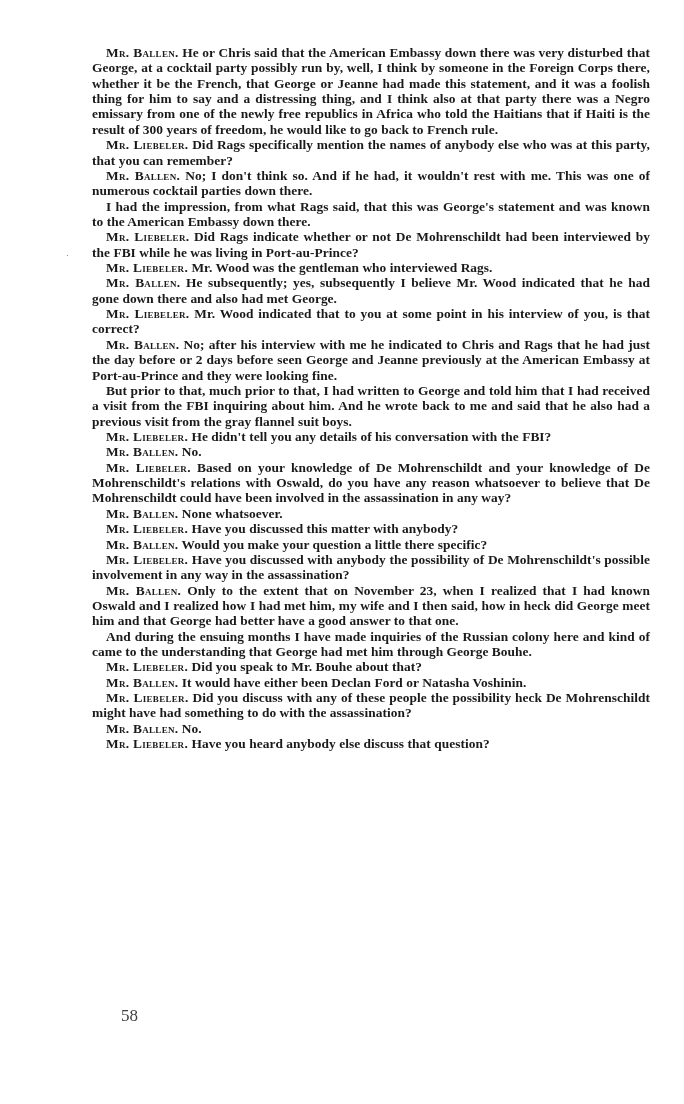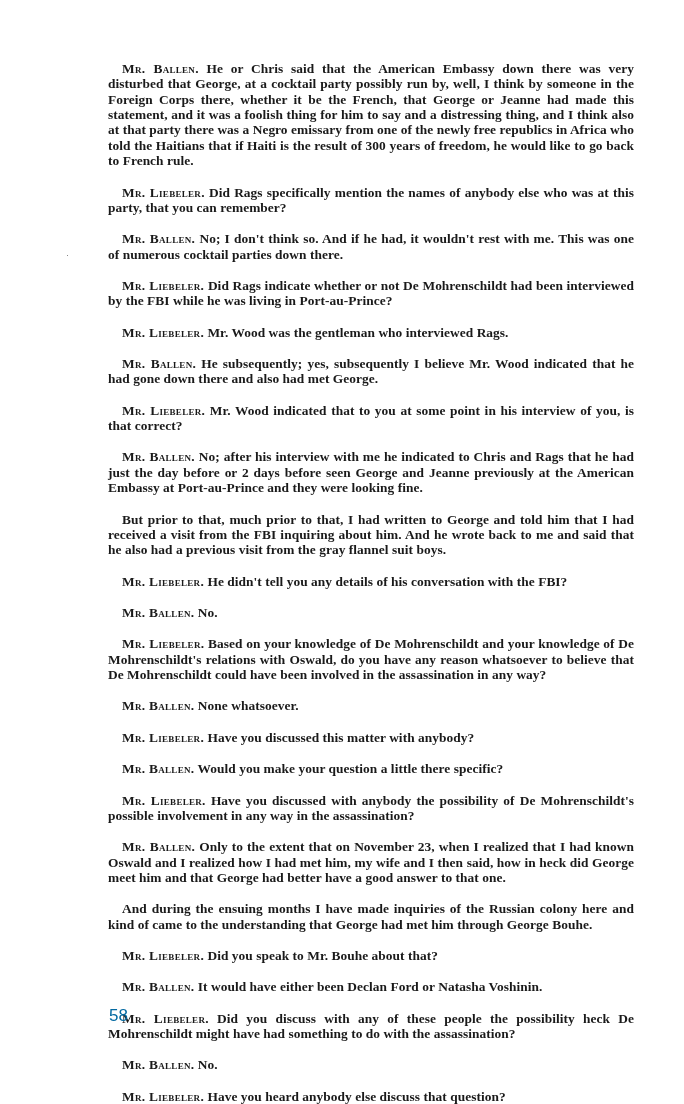--- a/index.html
+++ b/index.html
@@ -10,52 +10,53 @@
     top: 45px;
     width: 558px;
     font-family: "Liberation Serif", "DejaVu Serif", serif;
     font-size: 13.4px;
     line-height: 15.36px;
     color: #1a1a1a;
     font-weight: bold;
     letter-spacing: 0.05px;
   }
   .para {
-    margin: 16px;
+    margin: 0;
     text-indent: 14px;
     text-align: justify;
   }
   .speaker {
     font-variant: small-caps;
     letter-spacing: 0.3px;
   }
   .page-number {
     position: absolute;
-    left: 109px;
+    left: 121px;
     top: 1006px;
-    font-family: Liberation Sans, sans-serif;
+    font-family: Liberation Serif, serif;
     font-size: 17px;
-    color: #0369a1;
+    color: #404040;
   }
   .margin-dot {
     position: absolute;
     left: 67px;
     top: 255px;
     width: 1px;
     height: 1px;
     background: #888;
   }
 </style>
 </head>
 <body>
 
 <div class="page">
   <p class="para"><span class="speaker">Mr. Ballen.</span><span> He or Chris said that the American Embassy down there was very disturbed that George, at a cocktail party possibly run by, well, I think by someone in the Foreign Corps there, whether it be the French, that George or Jeanne had made this statement, and it was a foolish thing for him to say and a distressing thing, and I think also at that party there was a Negro emissary from one of the newly free republics in Africa who told the Haitians that if Haiti is the result of 300 years of freedom, he would like to go back to French rule.</span></p>
   <p class="para"><span class="speaker">Mr. Liebeler.</span><span> Did Rags specifically mention the names of anybody else who was at this party, that you can remember?</span></p>
   <p class="para"><span class="speaker">Mr. Ballen.</span><span> No; I don't think so.  And if he had, it wouldn't rest with me. This was one of numerous cocktail parties down there.</span></p>
+  <p class="para"><span class="speaker"></span><span>I had the impression, from what Rags said, that this was George's statement and was known to the American Embassy down there.</span></p>
   <p class="para"><span class="speaker">Mr. Liebeler.</span><span> Did Rags indicate whether or not De Mohrenschildt had been interviewed by the FBI while he was living in Port-au-Prince?</span></p>
   <p class="para"><span class="speaker">Mr. Liebeler.</span><span> Mr. Wood was the gentleman who interviewed Rags.</span></p>
   <p class="para"><span class="speaker">Mr. Ballen.</span><span> He subsequently; yes, subsequently I believe Mr. Wood indicated that he had gone down there and also had met George.</span></p>
   <p class="para"><span class="speaker">Mr. Liebeler.</span><span> Mr. Wood indicated that to you at some point in his interview of you, is that correct?</span></p>
   <p class="para"><span class="speaker">Mr. Ballen.</span><span> No; after his interview with me he indicated to Chris and Rags that he had just the day before or 2 days before seen George and Jeanne previously at the American Embassy at Port-au-Prince and they were looking fine.</span></p>
   <p class="para"><span class="speaker"></span><span>But prior to that, much prior to that, I had written to George and told him that I had received a visit from the FBI inquiring about him.  And he wrote back to me and said that he also had a previous visit from the gray flannel suit boys.</span></p>
   <p class="para"><span class="speaker">Mr. Liebeler.</span><span> He didn't tell you any details of his conversation with the FBI?</span></p>
   <p class="para"><span class="speaker">Mr. Ballen.</span><span> No.</span></p>
   <p class="para"><span class="speaker">Mr. Liebeler.</span><span> Based on your knowledge of De Mohrenschildt and your knowledge of De Mohrenschildt's relations with Oswald, do you have any reason whatsoever to believe that De Mohrenschildt could have been involved in the assassination in any way?</span></p>
   <p class="para"><span class="speaker">Mr. Ballen.</span><span> None whatsoever.</span></p>

